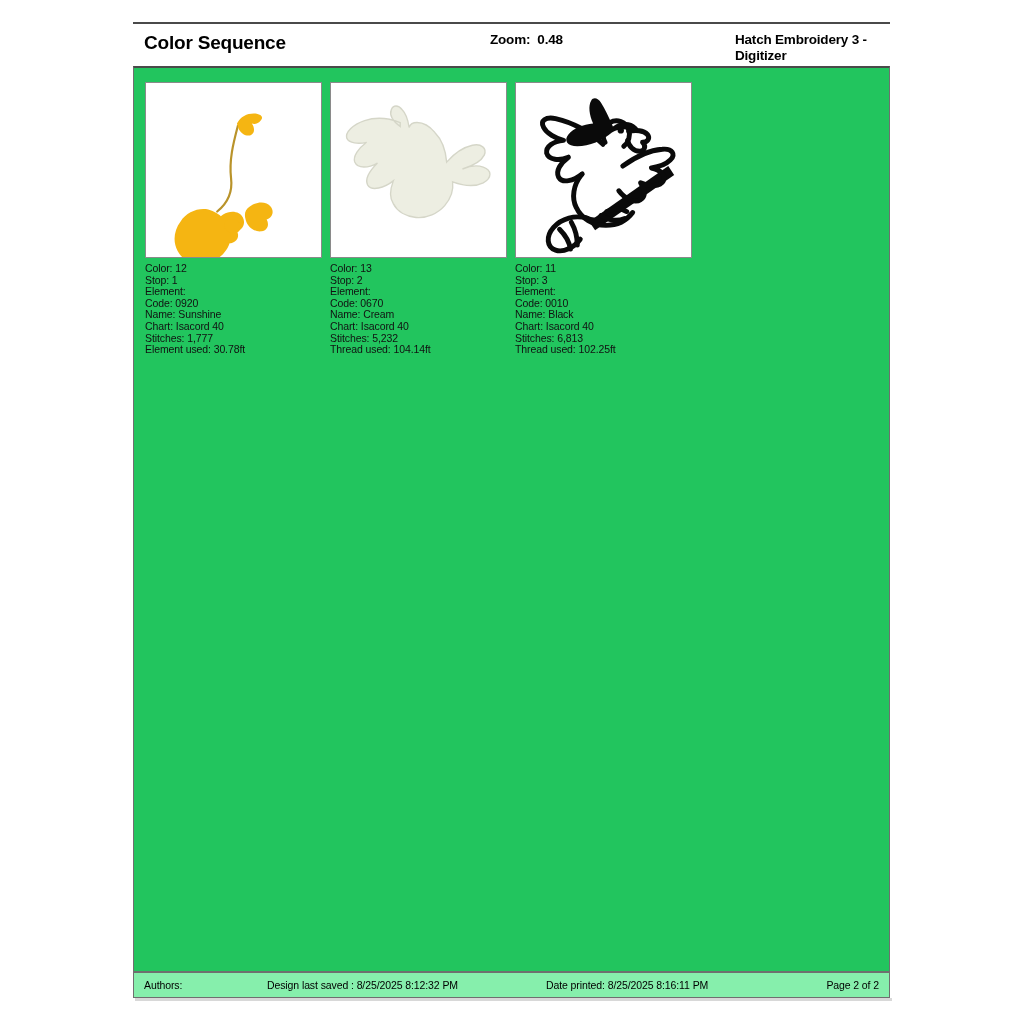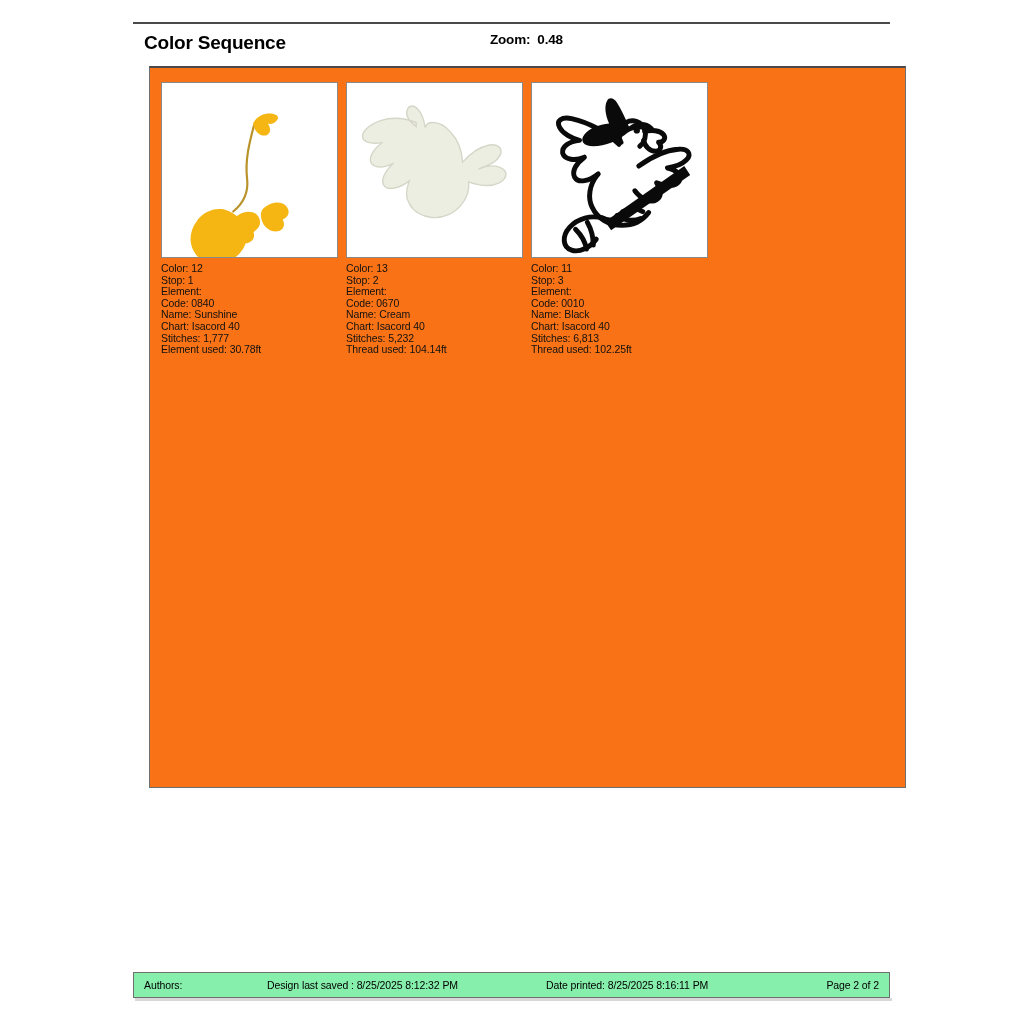--- a/index.html
+++ b/index.html
@@ -64,28 +64,28 @@
     width: 150px;
     font-size: 13.5px;
     font-weight: bold;
     line-height: 16px;
     letter-spacing: -0.2px;
   }
 
   
   .body-frame {
     position: absolute;
-    left: 16px;
+    left: 0;
     top: 44px;
     width: 757px;
-    height: 722px;
+    height: 906px;
     border: 1px solid #6f6f6f;
     border-top: 2px solid #4a4a4a;
     box-sizing: border-box;
-    background: #f97316;
+    background: #22c55e;
   }
 
   .seq-row {
     position: absolute;
     left: 11px;
     top: 14px;
     display: flex;
     gap: 8px;
   }
 
@@ -153,20 +153,21 @@
 </style>
 </head>
 <body>
 
 <div class="page">
 
   <div class="header">
     <div class="header-inner">
       <div class="hdr-title">Color Sequence</div>
       <div class="hdr-zoom">Zoom:  0.48</div>
+      <div class="hdr-app">Hatch Embroidery 3 - Digitizer</div>
     </div>
   </div>
 
   <div class="body-frame">
     <div class="seq-row">
 
       <div class="color-block">
         <div class="thumb">
           <svg viewBox="0 0 177 176" xmlns="http://www.w3.org/2000/svg">
 
@@ -189,21 +190,21 @@
                      C 84 167, 87 158, 85 150 C 83 141, 75 131, 63 128 Z" fill="#F5B512"></path>
 
             <path d="M80 140 C 86 136, 92 137, 95 142 C 97 146, 95 151, 90 152
                      C 85 153, 80 149, 79 145 Z" fill="#F5B512"></path>
           </svg>
         </div>
         <div class="info">
           <div>Color: 12</div>
           <div>Stop: 1</div>
           <div>Element:</div>
-          <div>Code: 0840</div>
+          <div>Code: 0920</div>
           <div>Name: Sunshine</div>
           <div>Chart: Isacord 40</div>
           <div>Stitches: 1,777</div>
           <div>Element used: 30.78ft</div>
         </div>
       </div>
 
       <div class="color-block">
         <div class="thumb">
           <svg viewBox="0 0 177 176" xmlns="http://www.w3.org/2000/svg">

